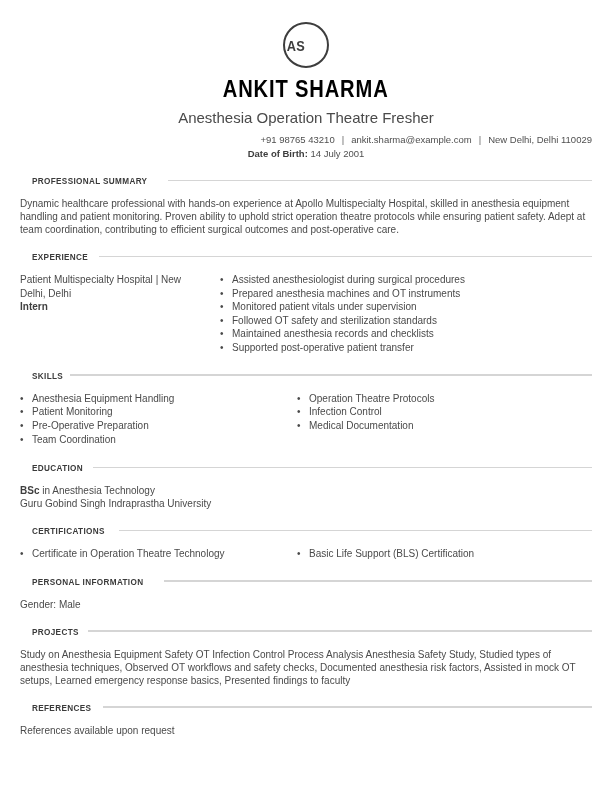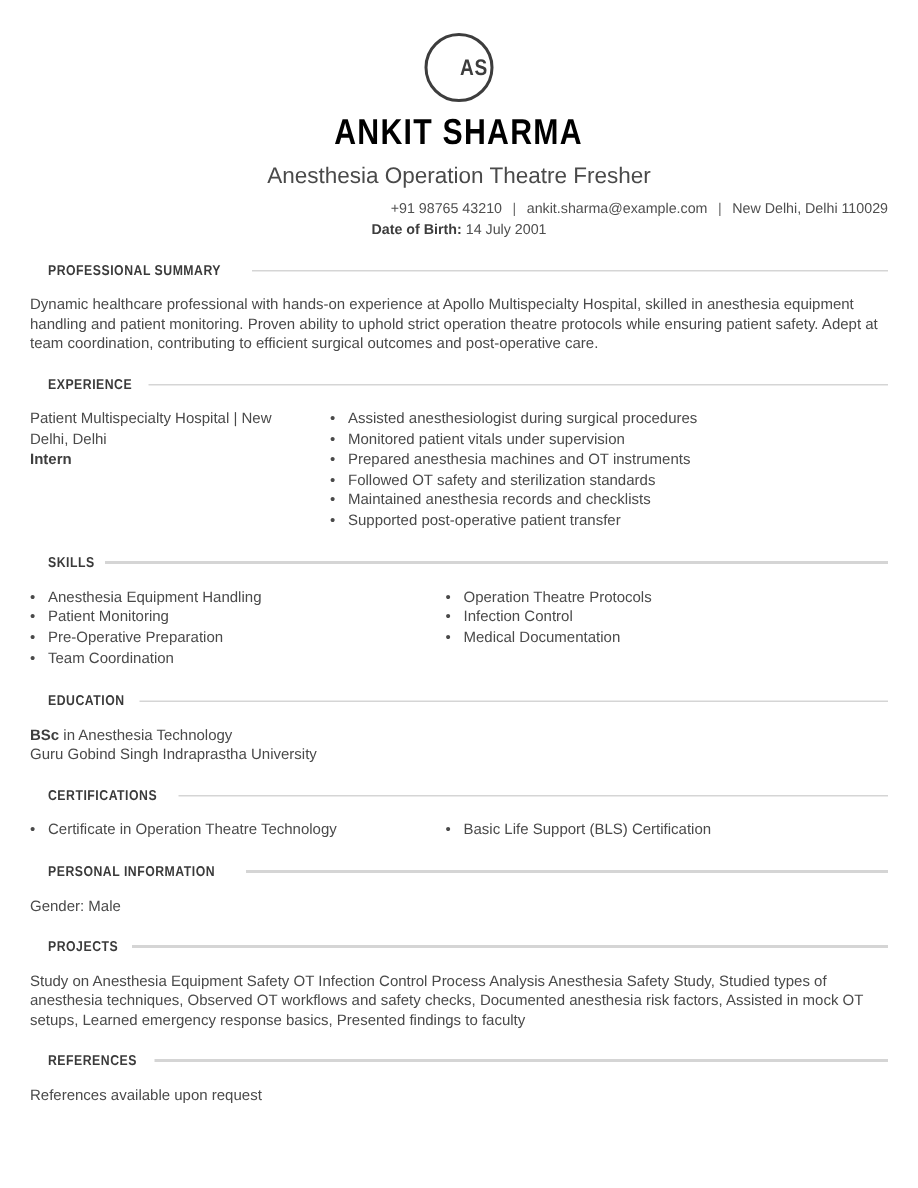--- a/index.html
+++ b/index.html
@@ -18,21 +18,21 @@
     background: #ffffff;
   }
 
   
   .header { text-align: center; }
   .avatar {
     width: 46px; height: 46px;
     margin: 0 auto;
     border: 2px solid #3d3d3d;
     border-radius: 50%;
-    display: flex; align-items: center; justify-content: flex-end;
+    display: flex; align-items: center; justify-content: flex-start;
   }
   .avatar span {
     font-weight: bold; font-size: 15px; color: #3d3d3d;
     display: inline-block; transform: scaleX(0.85);
     letter-spacing: 0.5px;
   }
   .name {
     margin-top: 5px;
     font-size: 24px; font-weight: bold; color: #000000;
     line-height: 32px;
@@ -133,22 +133,22 @@
     <div class="sec-body">
       <div class="exp-grid">
         <div class="exp-left">
           <span>Patient Multispecialty Hospital</span>
           <span> | </span>
           <span>New Delhi, Delhi</span>
           <div class="role">Intern</div>
         </div>
         <ul class="blist">
           <li>Assisted anesthesiologist during surgical procedures</li>
+          <li>Prepared anesthesia machines and OT instruments</li>
           <li>Monitored patient vitals under supervision</li>
-          <li>Prepared anesthesia machines and OT instruments</li>
           <li>Followed OT safety and sterilization standards</li>
           <li>Maintained anesthesia records and checklists</li>
           <li>Supported post-operative patient transfer</li>
         </ul>
       </div>
     </div>
   </div>
 
   <div class="section">
     <div class="sec-head">

